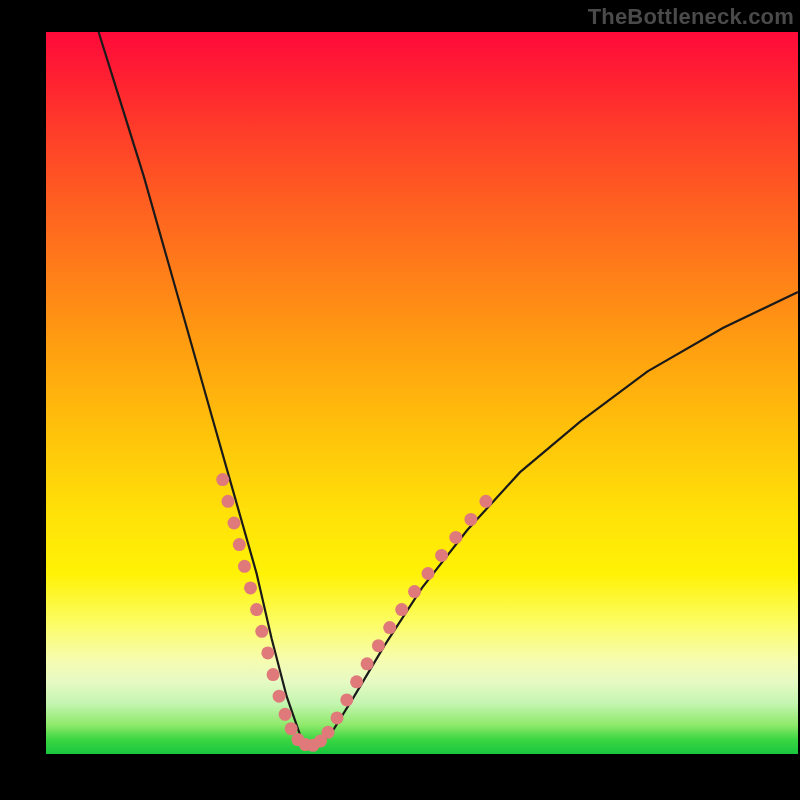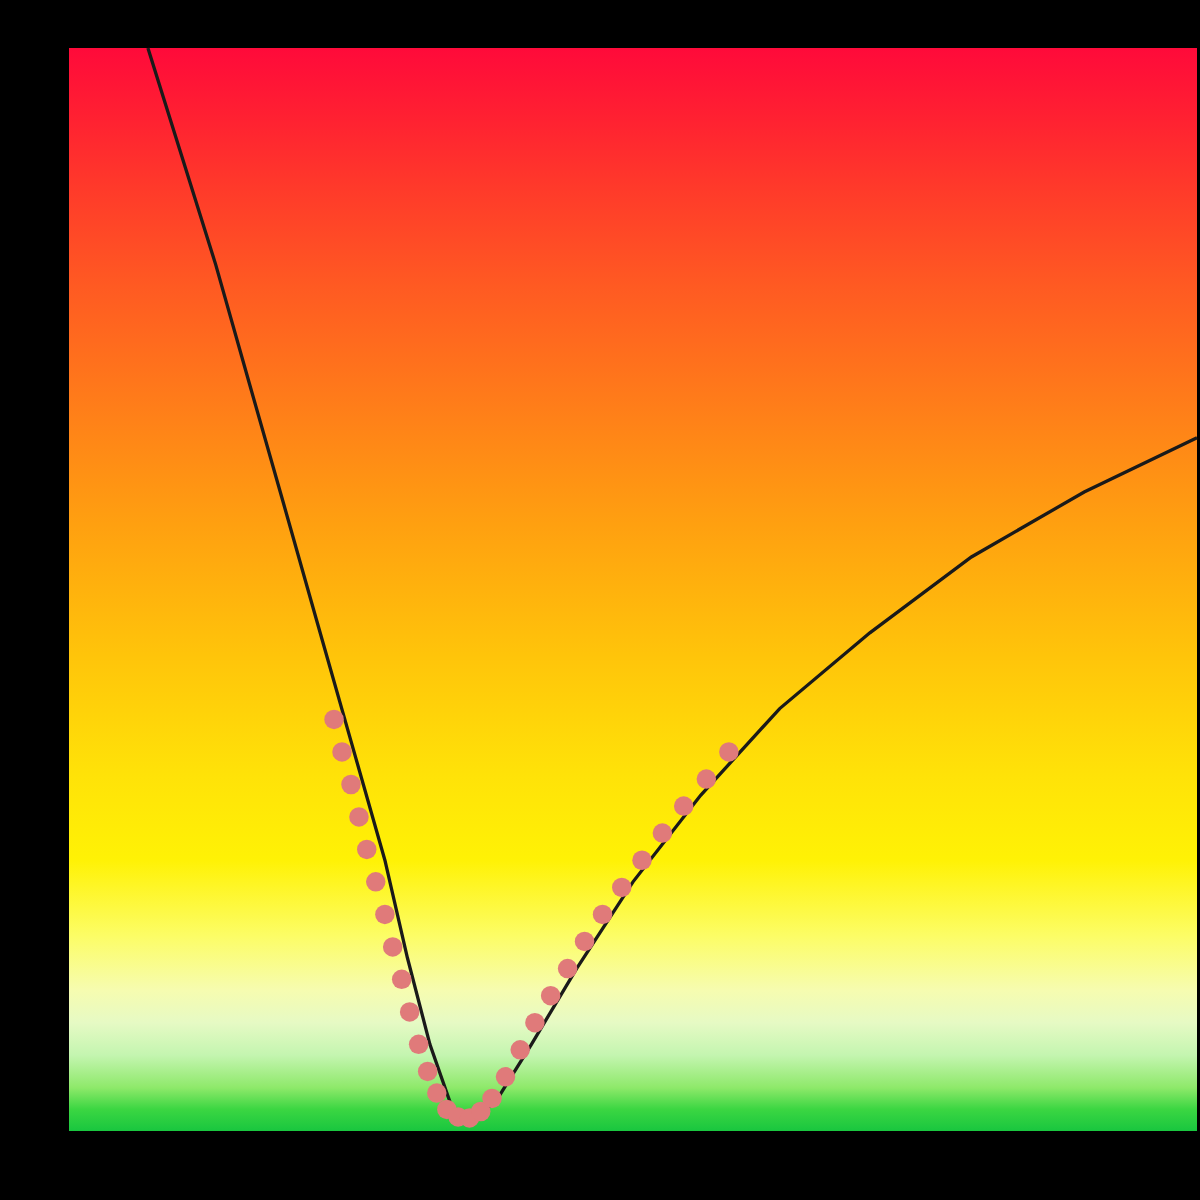--- a/index.html
+++ b/index.html
@@ -108,13 +108,14 @@
           <circle class="dot" cx="382.0" cy="541.5" r="6.5"></circle>
           <circle class="dot" cx="395.6" cy="523.4" r="6.5"></circle>
           <circle class="dot" cx="409.8" cy="505.4" r="6.5"></circle>
           <circle class="dot" cx="424.9" cy="487.4" r="6.5"></circle>
           <circle class="dot" cx="439.9" cy="469.3" r="6.5"></circle>
         </g>
     </svg>
 
   </div>
 
+  <div class="watermark">TheBottleneck.com</div>
 </div>
 
 </body></html>

